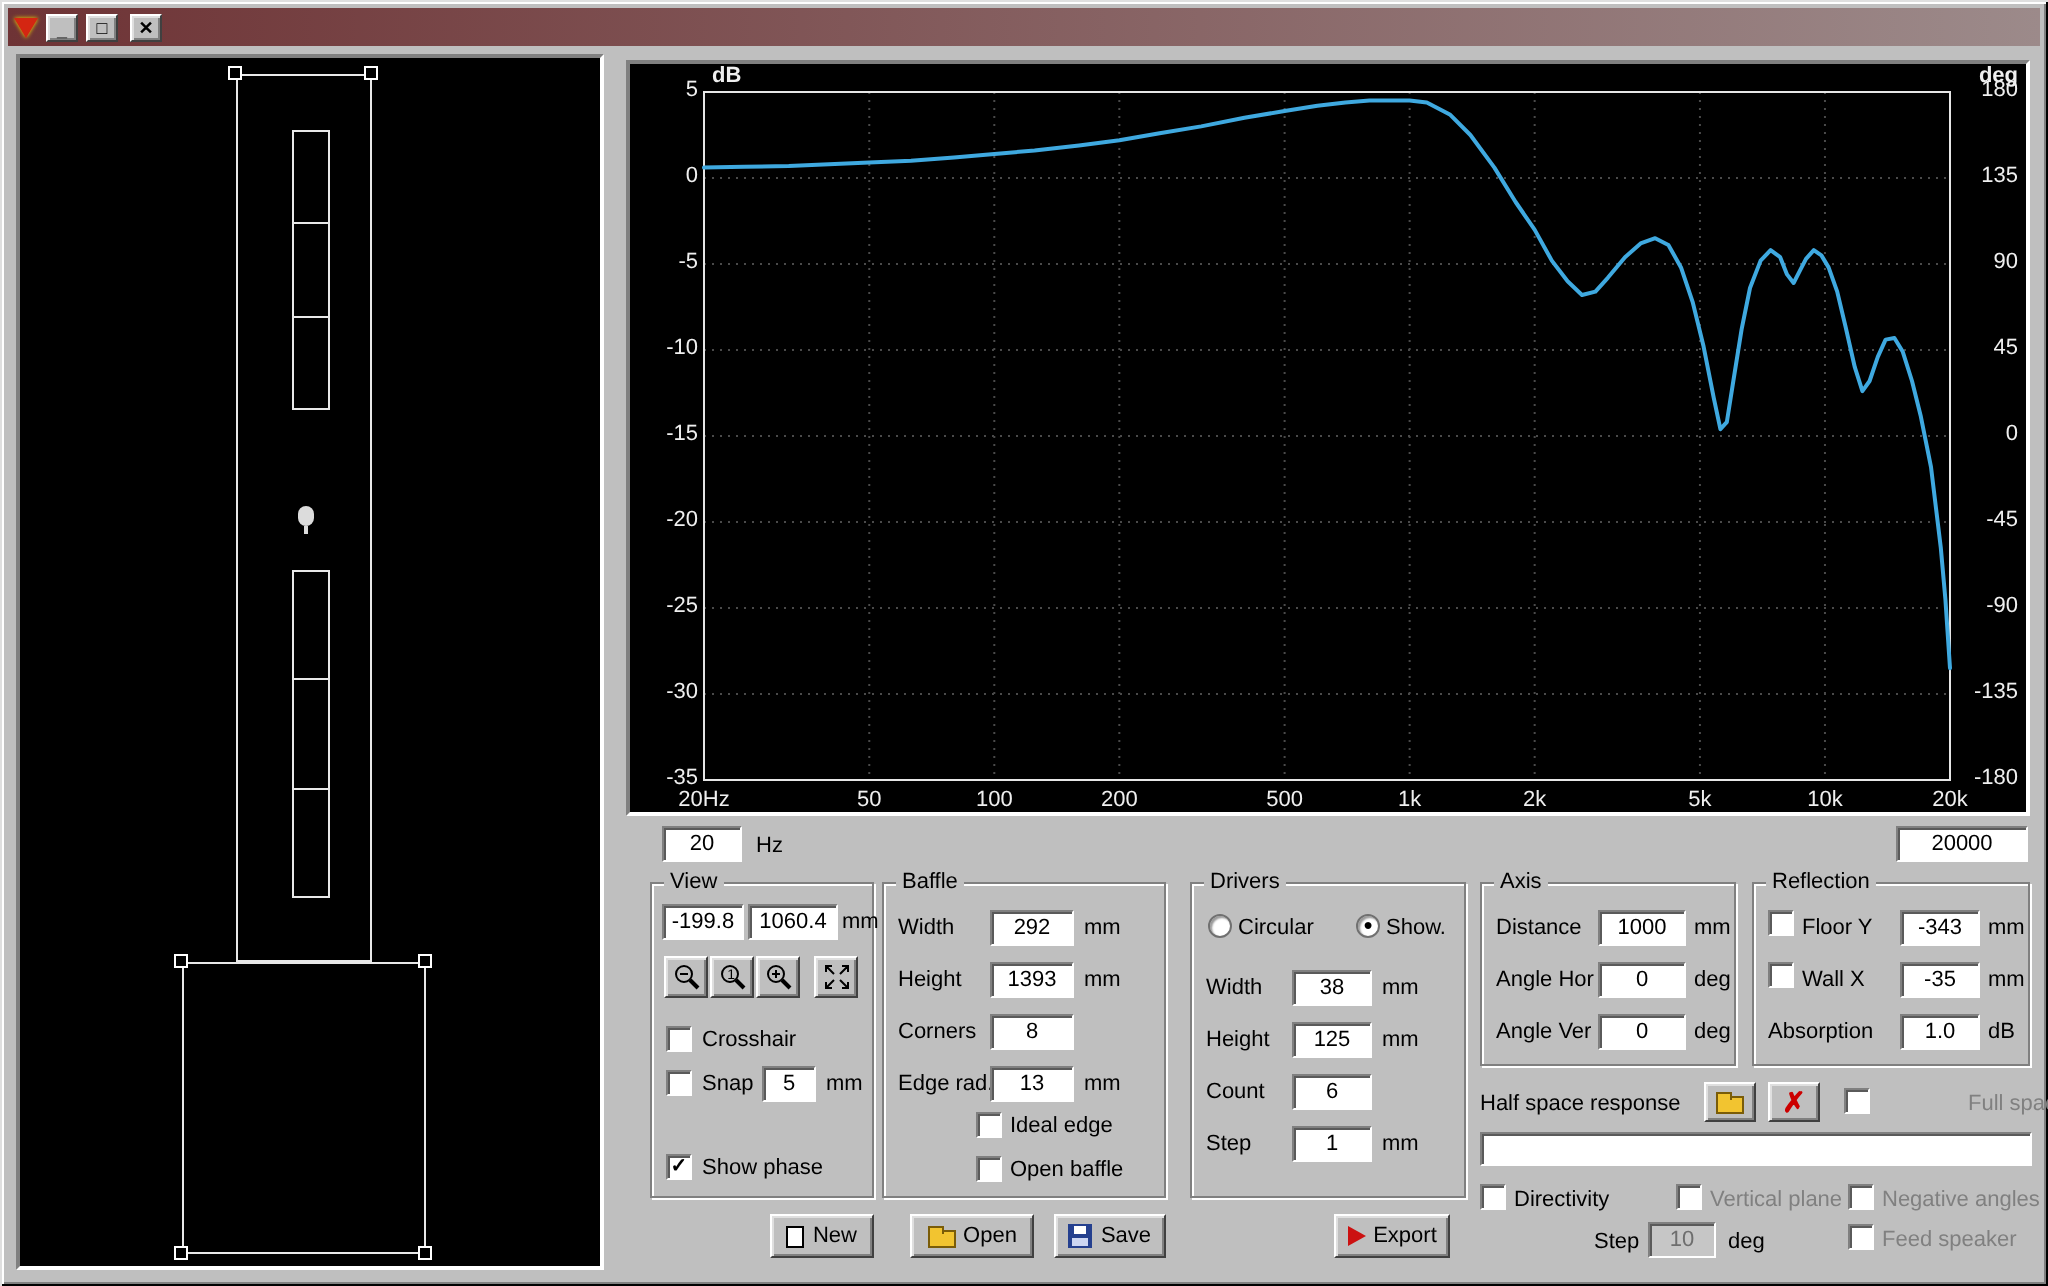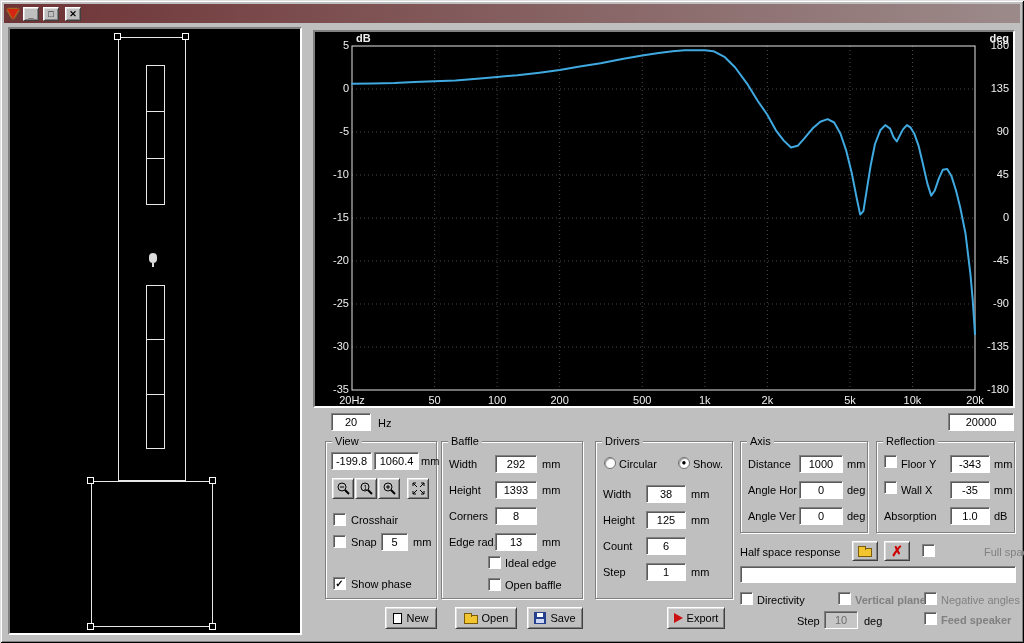--- a/index.html
+++ b/index.html
@@ -269,29 +269,29 @@
     <span class="icon-x">✗</span>
   </div>
   <span class="cb" style="left:922px;top:544px;"></span>
   <span class="lbl dis" style="left:939px;top:546px;margin-left:45px;">Full space</span>
 
   <input class="field" style="left: 740px; top: 566px; width: 276px; height: 17px;" value="">
 
   <span class="cb" style="left:740px;top:592px;"></span>
   <span class="lbl" style="left:757px;top:594px;">Directivity</span>
   <span class="cb" style="left:838px;top:592px;"></span>
-  <span class="lbl dis" style="left:855px;top:594px;font-weight:bold;">Vertical plane</span>
+  <span class="lbl dis" style="left:855px;top:594px;">Vertical plane</span>
   <span class="cb" style="left:924px;top:592px;"></span>
   <span class="lbl dis" style="left:941px;top:594px;">Negative angles</span>
 
   <span class="lbl" style="left:797px;top:615px;">Step</span>
   <input class="field num disf" style="left: 824px; top: 611px; width: 34px;" disabled="" value="10">
   <span class="lbl" style="left:864px;top:615px;">deg</span>
   <span class="cb" style="left:924px;top:612px;"></span>
-  <span class="lbl dis" style="left:941px;top:614px;font-weight:bold;">Feed speaker</span>
+  <span class="lbl dis" style="left:941px;top:614px;">Feed speaker</span>
 
   <div class="btn" style="left:385px;top:607px;width:52px;height:22px;">
     <span class="icon-new"></span>
     <span>New</span>
   </div>
   <div class="btn" style="left:455px;top:607px;width:62px;height:22px;">
     <span class="icon-folder"></span>
     <span>Open</span>
   </div>
   <div class="btn" style="left:527px;top:607px;width:56px;height:22px;">

